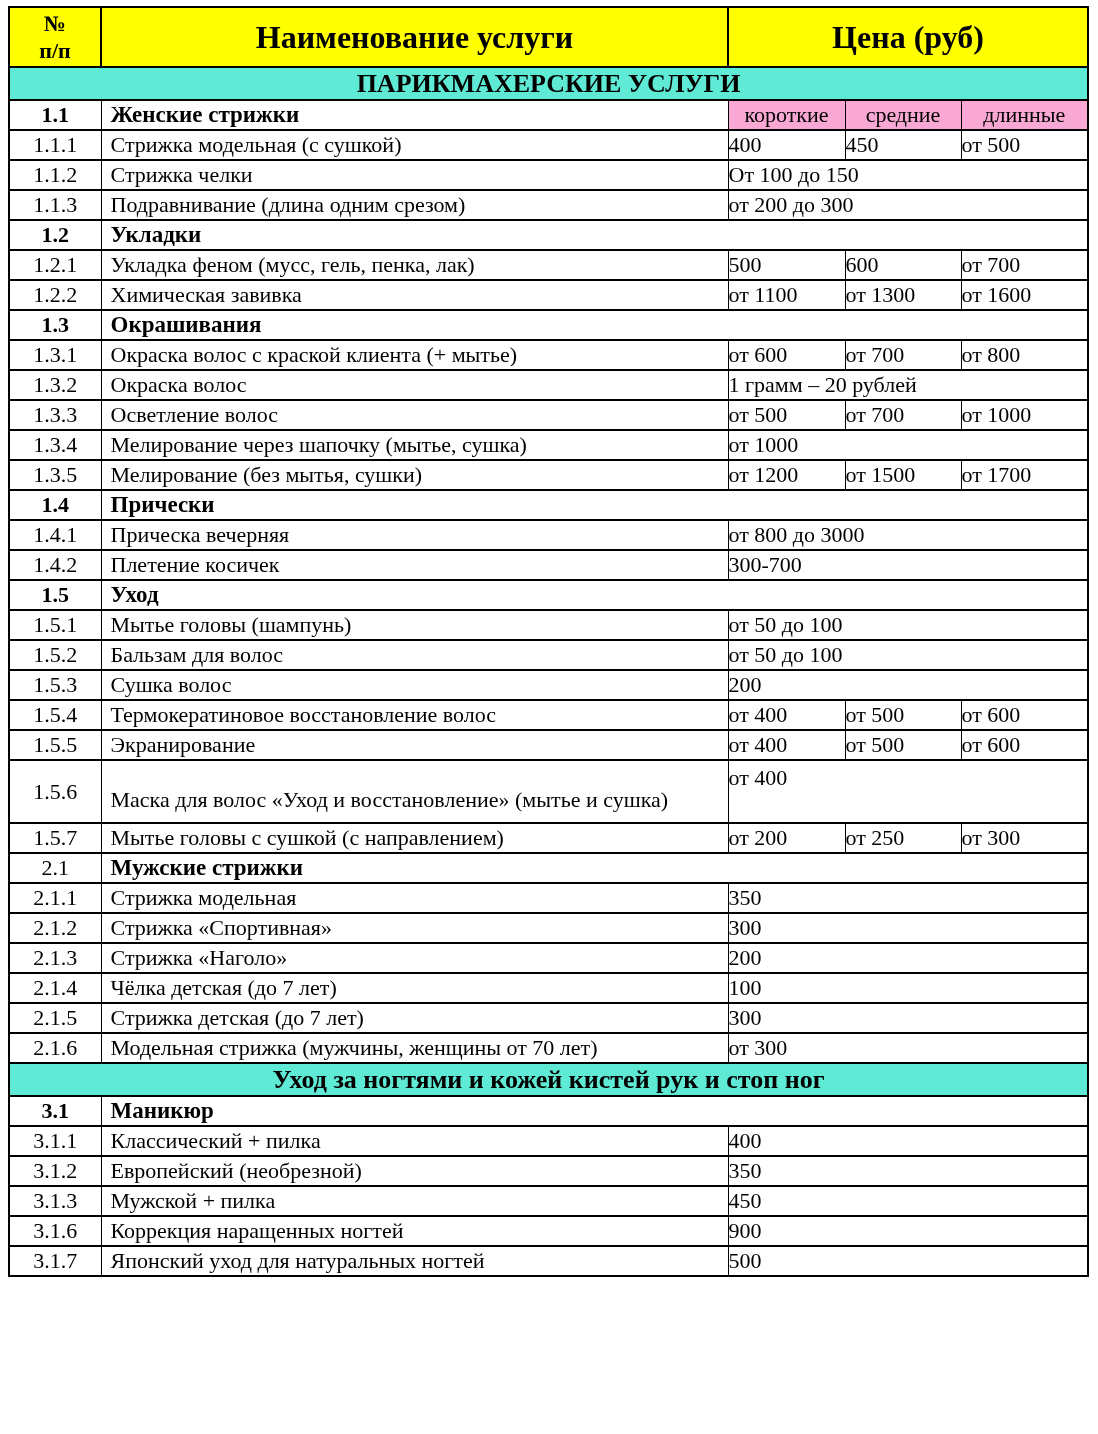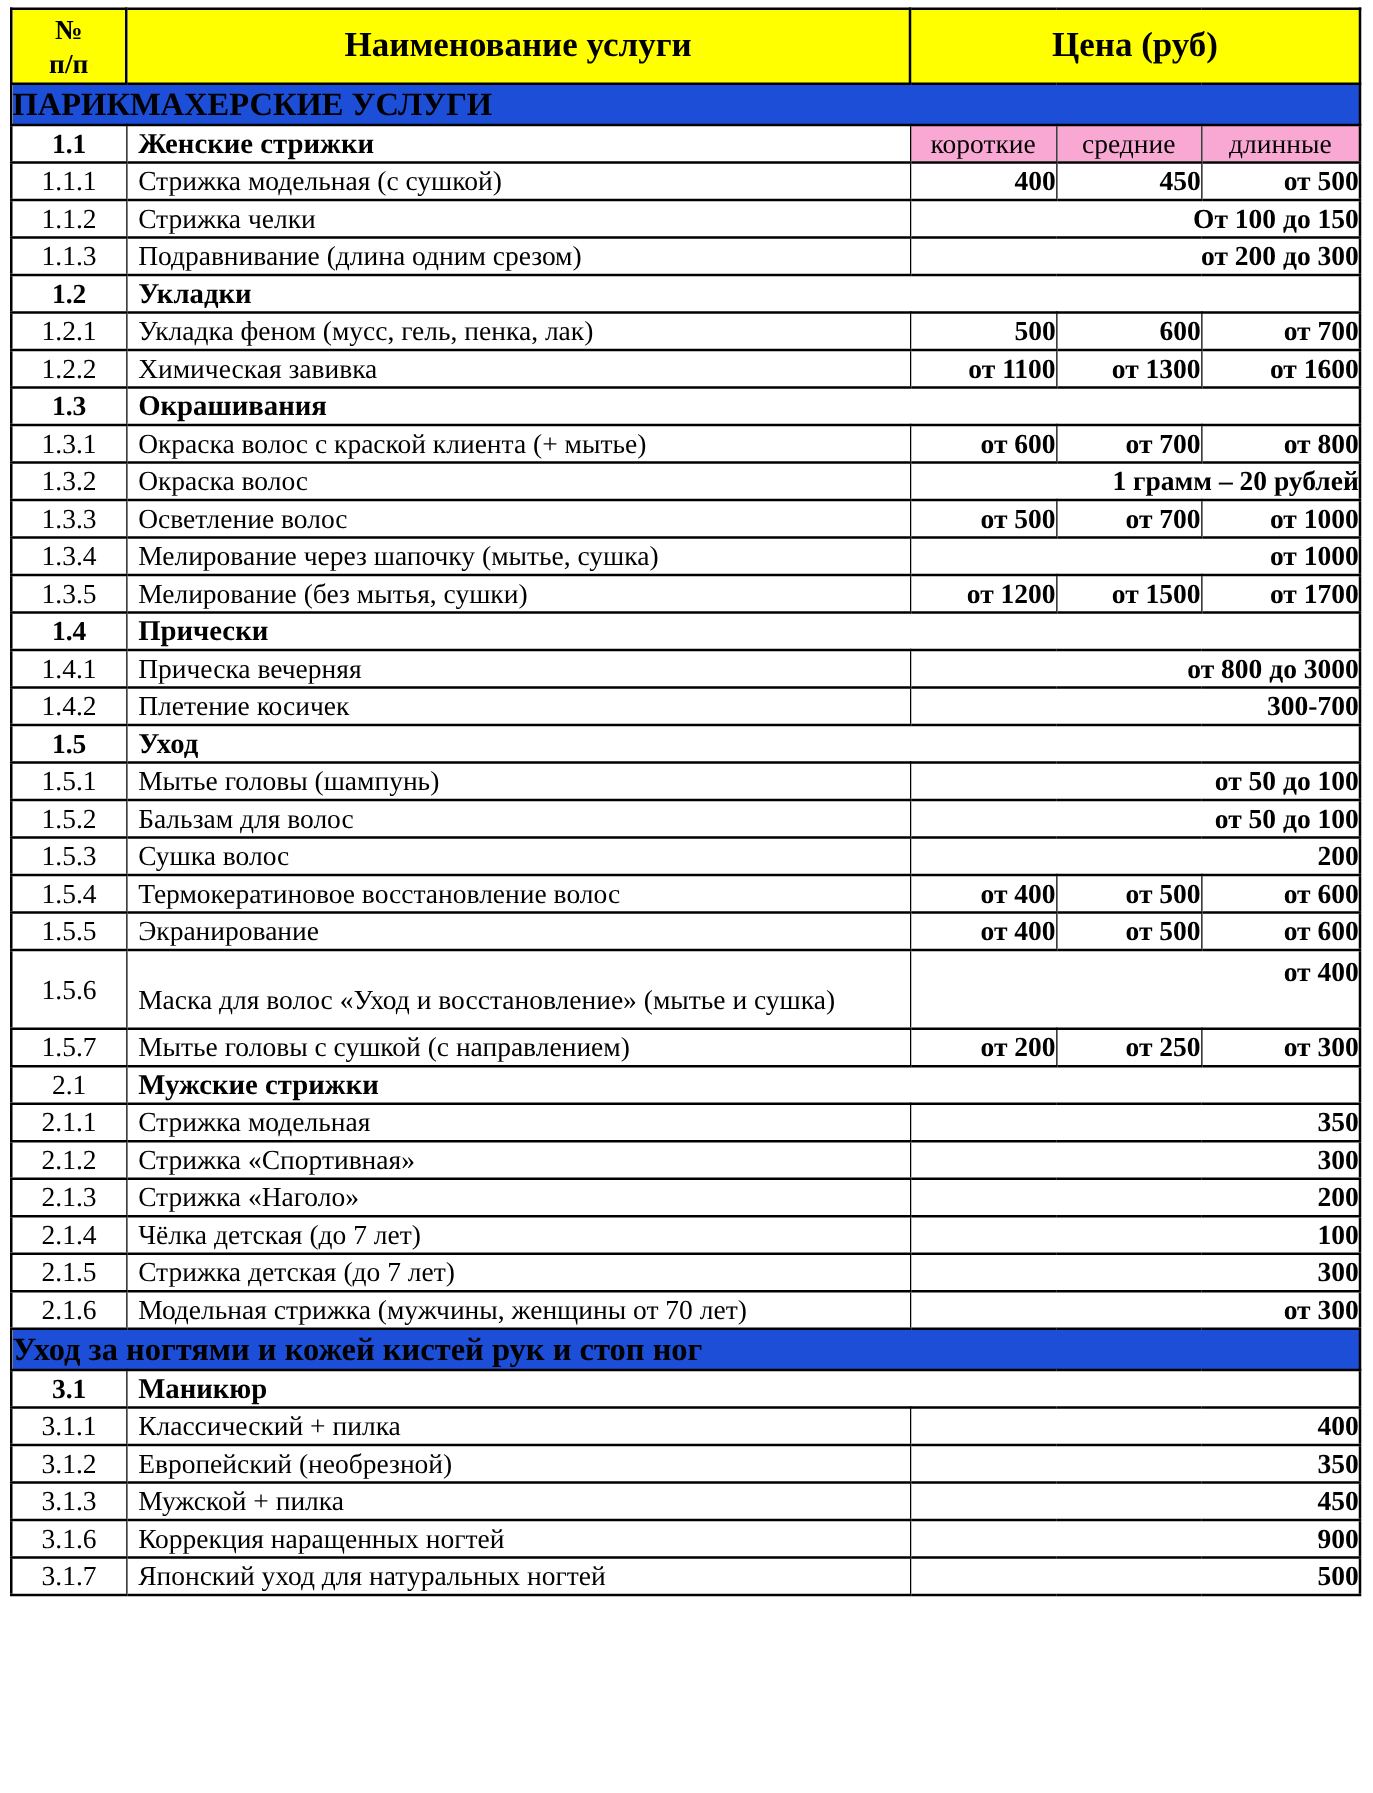--- a/index.html
+++ b/index.html
@@ -33,39 +33,39 @@
     vertical-align: middle;
     overflow: hidden;
     white-space: nowrap;
   }
 
   
   td.hd {
     background: #ffff00;
     font-weight: bold;
     text-align: center;
-    font-size: 28px;
+    font-size: 32px;
     border-width: 2px;
     height: 60px;
   }
   td.hd.num-hd { font-size: 22px; line-height: 1.25; }
 
   
   td.band-cell {
-    background: #1d4ed8;
+    background: #5eead4;
     font-weight: bold;
-    text-align: left;
+    text-align: center;
     font-size: 26px;
     height: 33px;
     border-width: 2px;
   }
 
   td.num   { text-align: center; margin-left: 36px; }
   td.name  { text-align: left; padding: 0 9px; }
-  td.price { text-align: right; font-weight: bold; }
+  td.price { text-align: left; }
   td.subhead { background: #f9a8d4; text-align: center; }
   .bold { font-weight: bold; }
   tr.group td.name { font-size: 23px; }
 
   tr.tall td { height: 63px; }
   tr.tall td.name  { white-space: normal; line-height: 31px; padding-top: 15px; }
   tr.tall td.price { vertical-align: top; line-height: 31px; padding-top: 1px; }
 </style>
 </head>
 <body>

